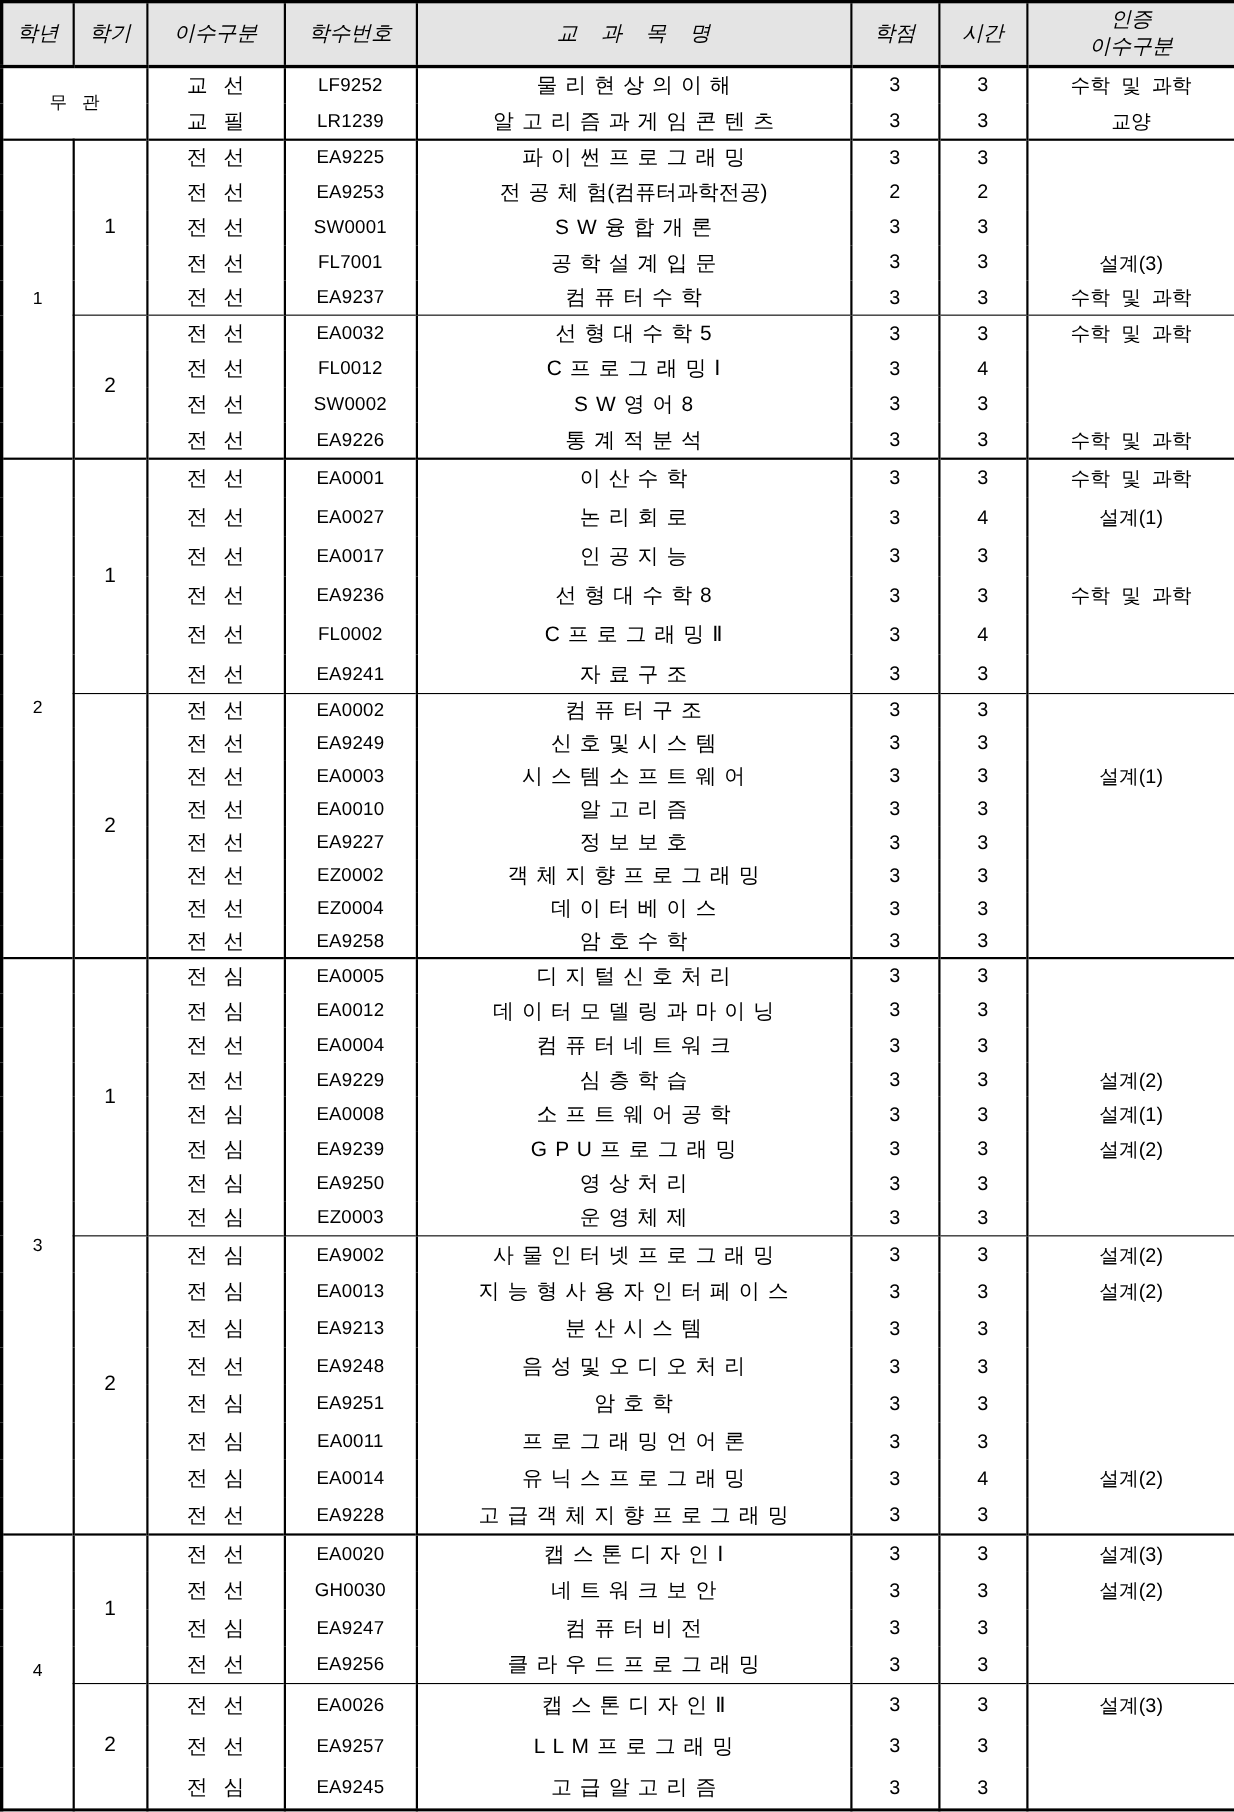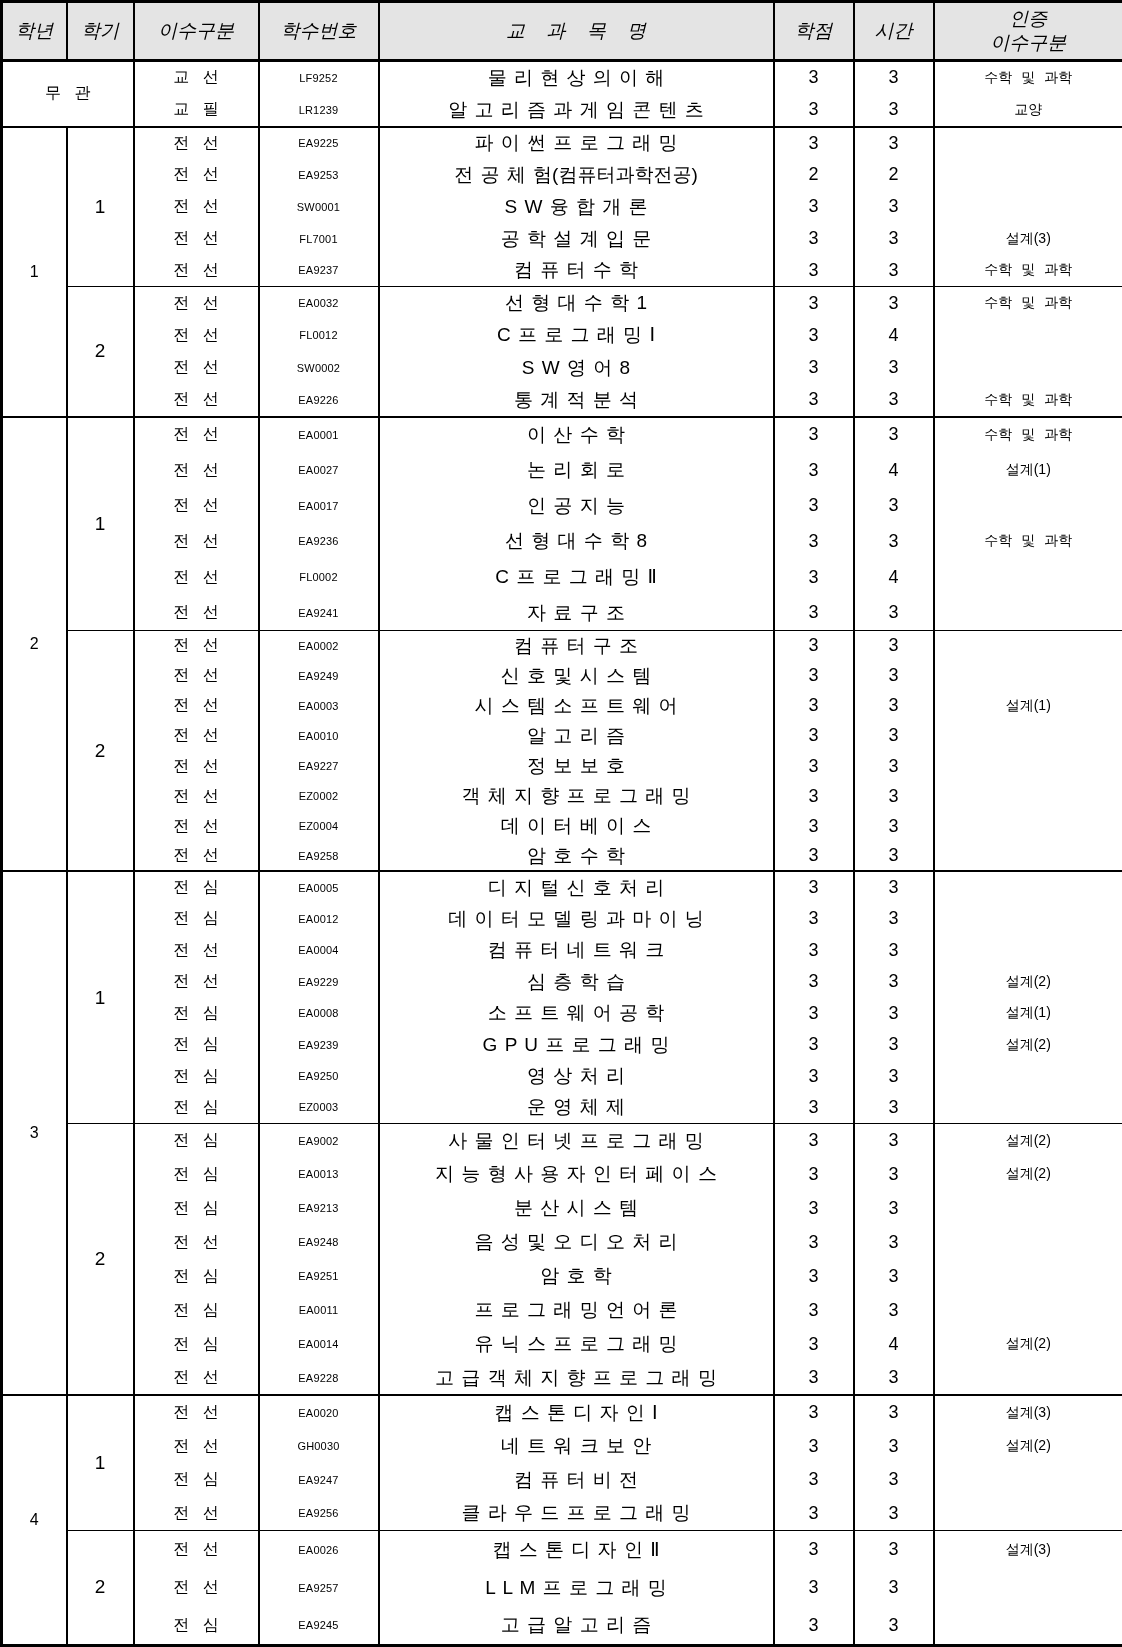--- a/index.html
+++ b/index.html
@@ -37,25 +37,25 @@
     font-size: 19px;
     line-height: 1.25;
     white-space: pre-line;
   }
   th.col-course-name { word-spacing: 16px; }
   tr.year-start > td { border-top: 2.5px solid #000000; }
   tr.sem-start  > td { border-top: 1.5px solid #000000; }
   td { font-size: 19px; white-space: pre-line; }
   td.cell-year     { font-size: 16px; word-spacing: 9px; }
   td.cell-semester { font-size: 19px; }
-  td.cell-type     { font-size: 16px; word-spacing: 9px; }
-  td.cell-code     { font-size: 11px; letter-spacing: 0.2px; }
+  td.cell-type     { font-size: 19px; word-spacing: 9px; }
+  td.cell-code     { font-size: 17px; letter-spacing: 0.2px; }
   td.cell-name     { font-size: 19px; word-spacing: 2px; }
   td.cell-credits, td.cell-hours { font-size: 18px; }
-  td.cell-cert     { font-size: 14px; word-spacing: 5px; }
+  td.cell-cert     { font-size: 18px; word-spacing: 5px; }
 </style>
 </head>
 <body>
 
 <div class="page">
   <table class="curriculum">
     <colgroup>
       <col style="width:65px">
       <col style="width:67px">
       <col style="width:125px">
@@ -135,21 +135,21 @@
           <td class="cell-code">EA9237</td>
           <td class="cell-name">컴 퓨 터 수 학</td>
           <td class="cell-credits">3</td>
           <td class="cell-hours">3</td>
           <td class="cell-cert">수학 및 과학</td>
         </tr>
         <tr class="sem-start" style="height: 32.5px;">
           <td class="cell-semester" rowspan="4">2</td>
           <td class="cell-type">전 선</td>
           <td class="cell-code">EA0032</td>
-          <td class="cell-name">선 형 대 수 학 1</td>
+          <td class="cell-name">선 형 대 수 학 5</td>
           <td class="cell-credits">3</td>
           <td class="cell-hours">3</td>
           <td class="cell-cert">수학 및 과학</td>
         </tr>
         <tr style="height: 32.5px;">
           <td class="cell-type">전 선</td>
           <td class="cell-code">FL0012</td>
           <td class="cell-name">C 프 로 그 래 밍 Ⅰ</td>
           <td class="cell-credits">3</td>
           <td class="cell-hours">4</td>

